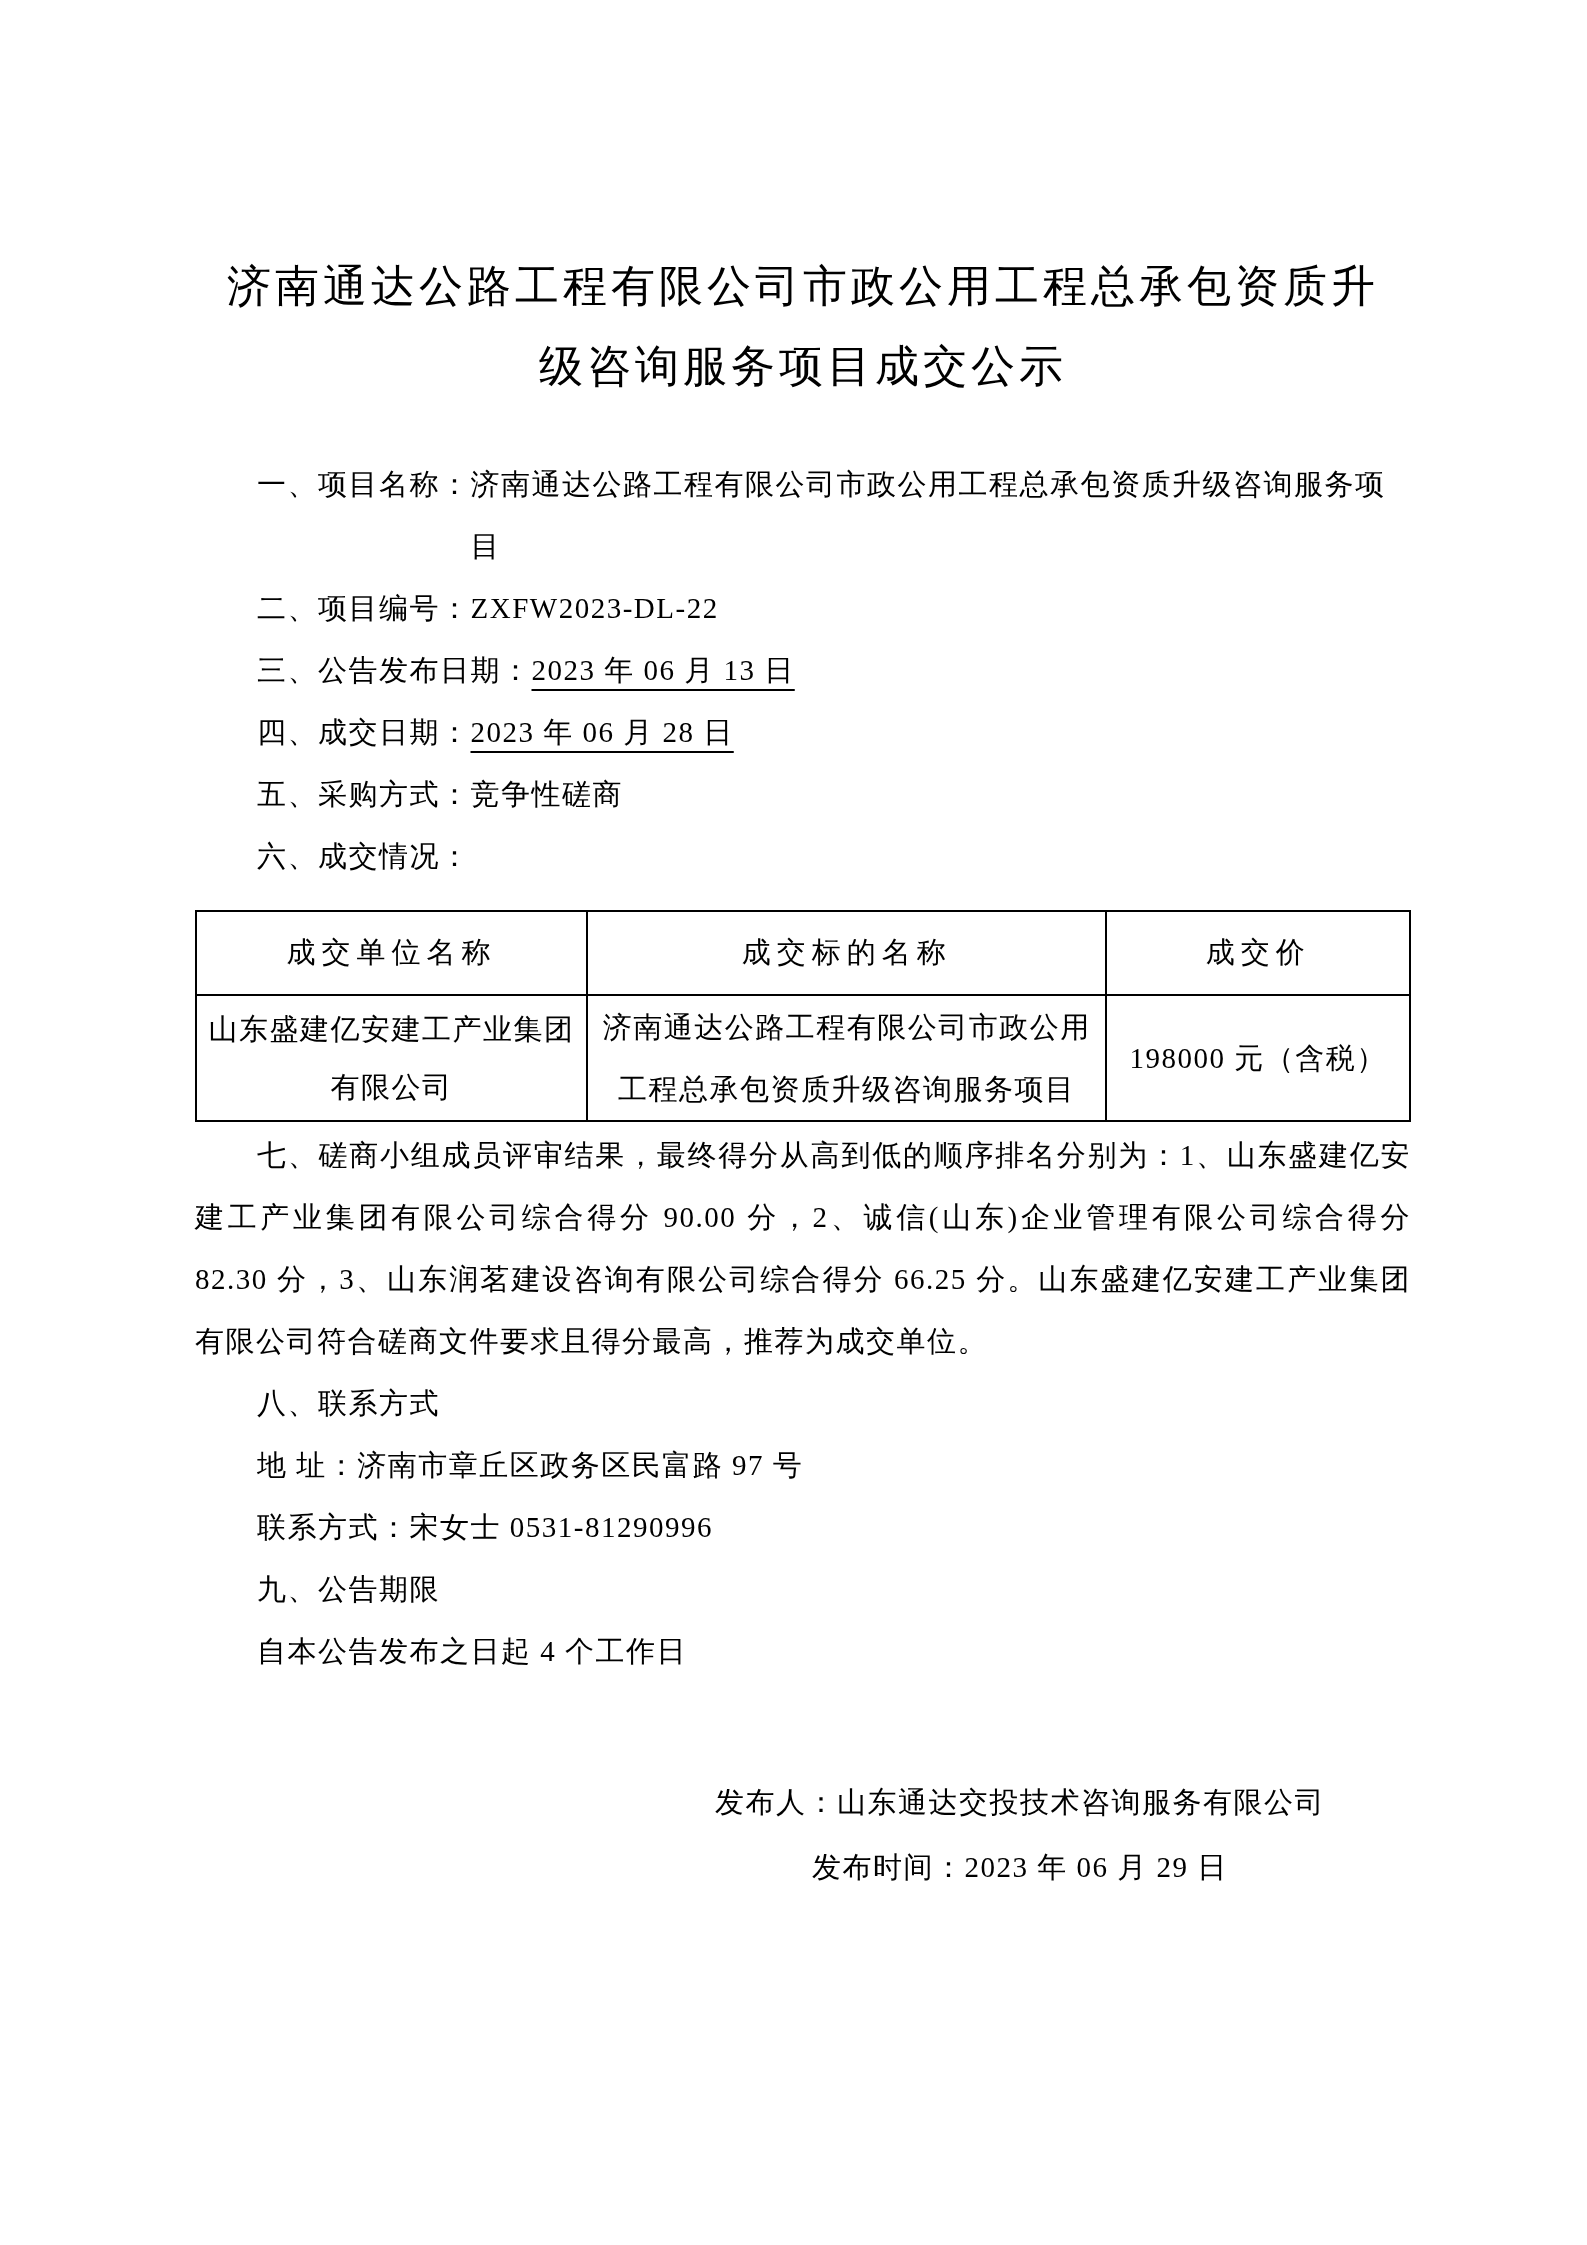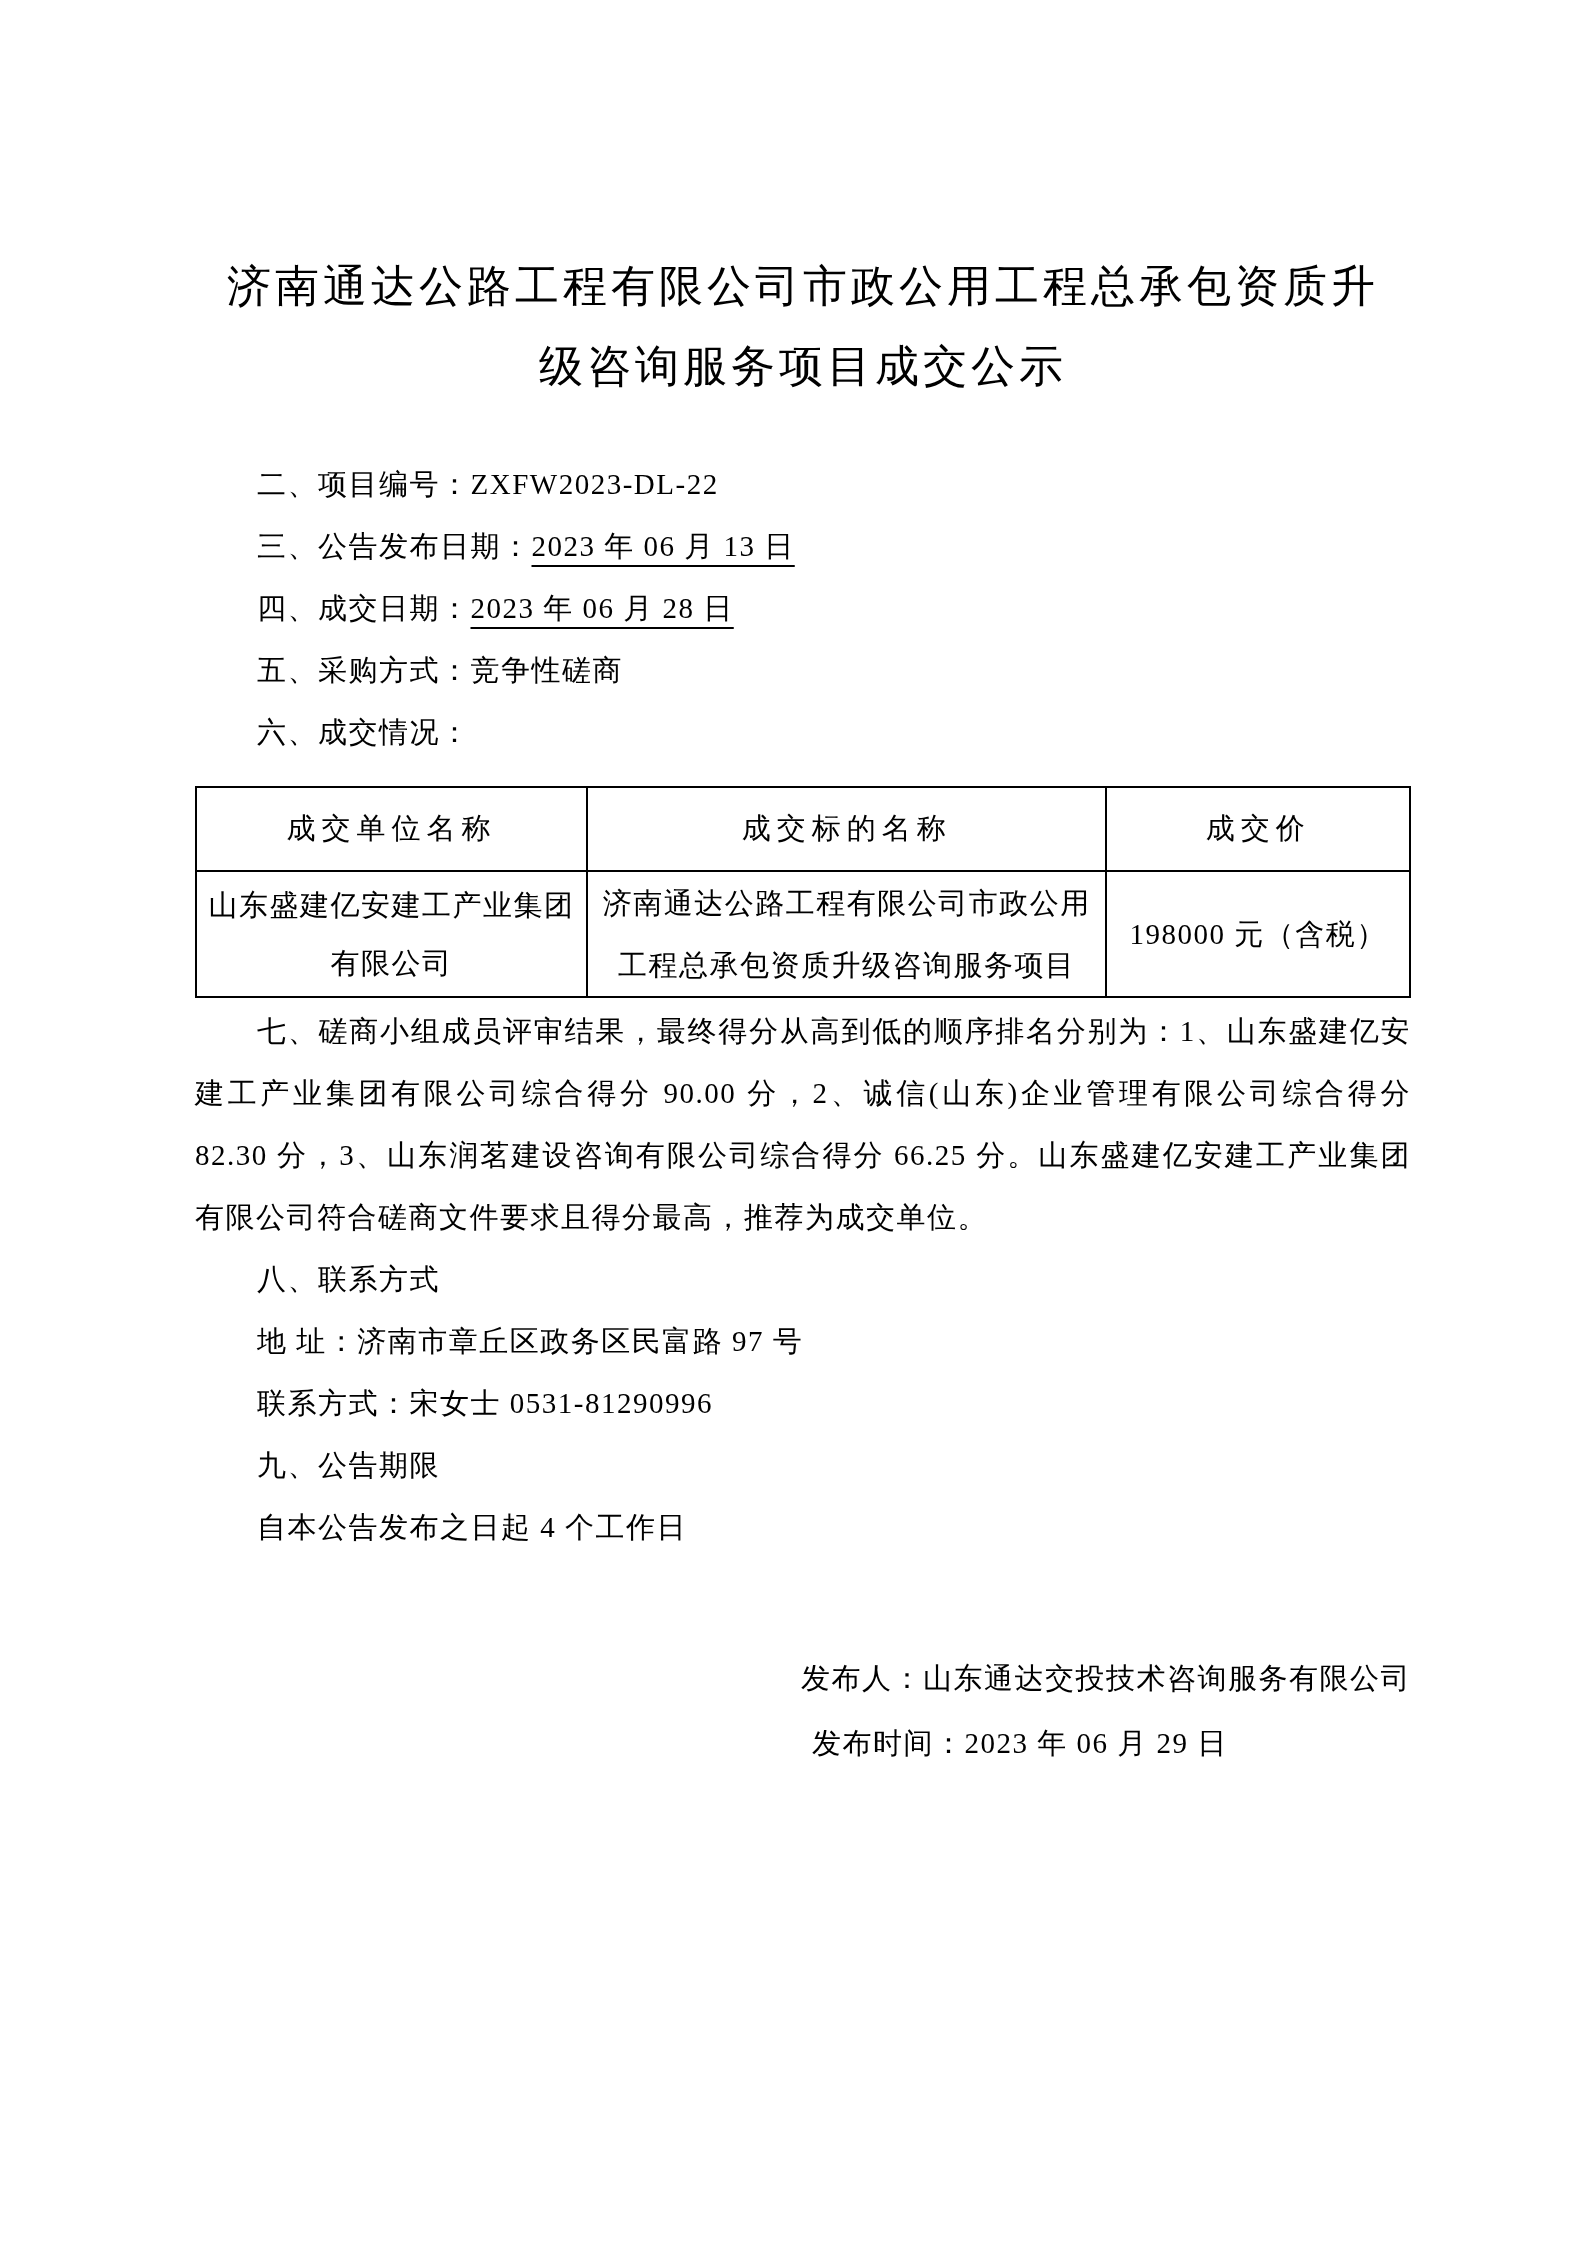--- a/index.html
+++ b/index.html
@@ -67,35 +67,39 @@
   }
   
   .line{
     font-size:29px;
     line-height:62px;
     letter-spacing:1.5px;
     padding-left:62px;
   }
   
   .footer{margin-top:88px;font-size:29px;line-height:65px;letter-spacing:1.5px;}
-  .footer .pub{padding-left:520px;text-align:right;}
+  .footer .pub{padding-left:520px;}
   .footer .pubdate{padding-left:617px;}
 </style>
 </head>
 <body>
 
 <div class="page">
   <div class="content">
 
     <h1 class="title">
       <div>济南通达公路工程有限公司市政公用工程总承包资质升</div>
       <div>级咨询服务项目成交公示</div>
     </h1>
 
     <div class="items">
+      <div class="item">
+        <span class="lbl">一、项目名称：</span>
+        <span class="val val-wrap">济南通达公路工程有限公司市政公用工程总承包资质升级咨询服务项目</span>
+      </div>
       <div class="item">
         <span class="lbl">二、项目编号：</span>
         <span class="val">ZXFW2023-DL-22</span>
       </div>
       <div class="item">
         <span class="lbl">三、公告发布日期：</span>
         <span class="val u">2023 年 06 月 13 日</span>
       </div>
       <div class="item">
         <span class="lbl">四、成交日期：</span>

